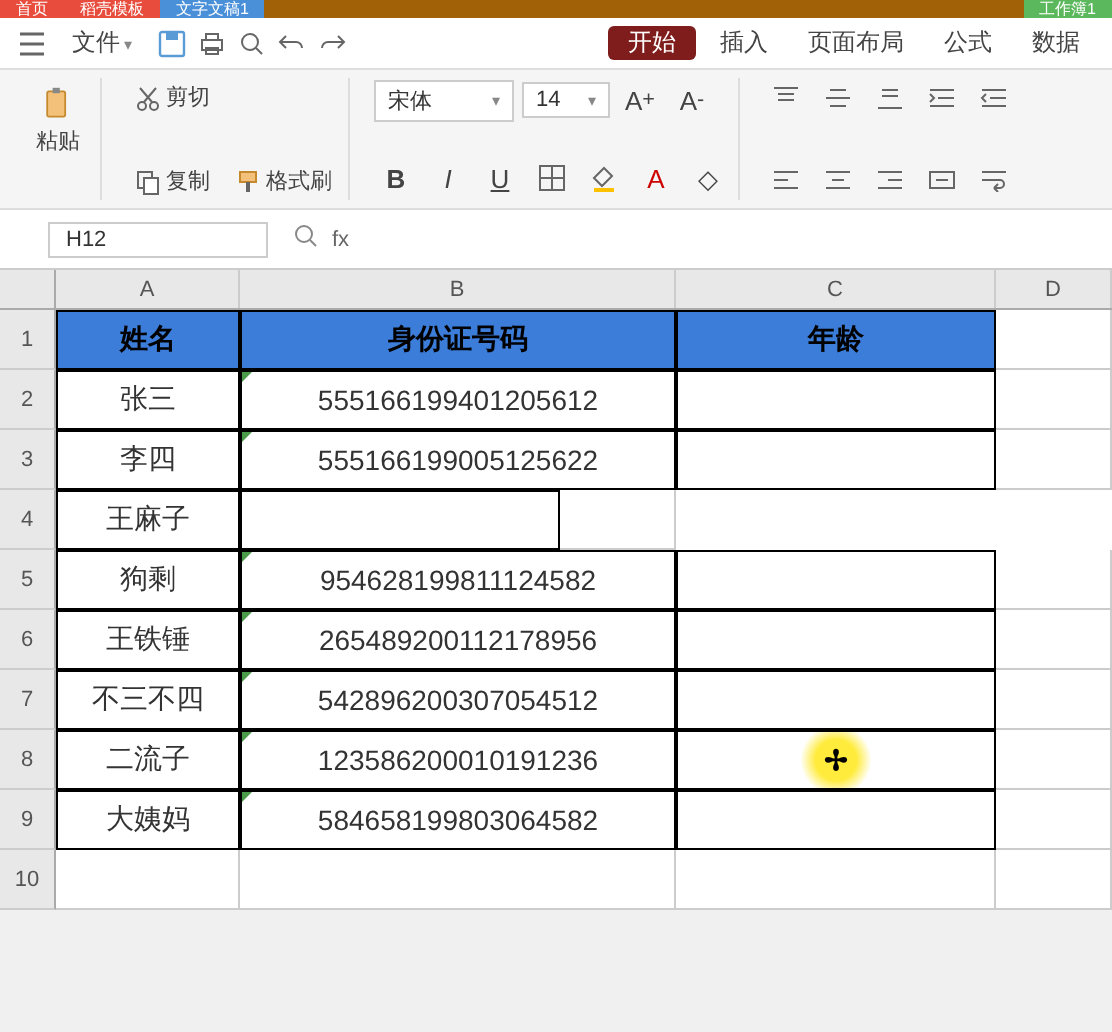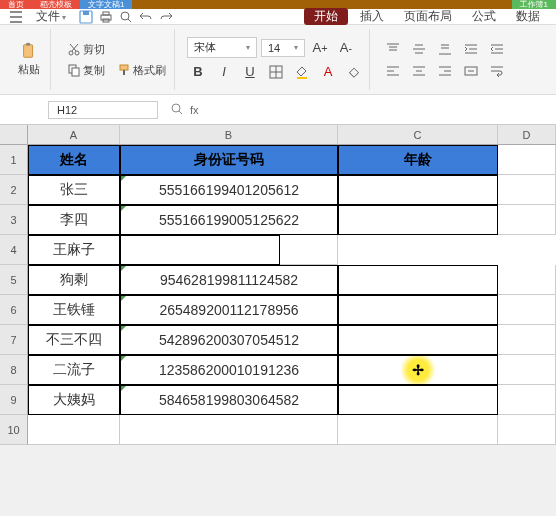--- a/index.html
+++ b/index.html
@@ -2,38 +2,38 @@
 <html><head>
 <meta charset="utf-8">
 <style>
 *{margin:0;padding:0;box-sizing:border-box;font-family:"Microsoft YaHei",Arial,sans-serif}
 body{background:#f0f0f0;width:556px;height:516px;overflow:hidden;font-size:12px;color:#333}
 .tabs{height:9px;display:flex;background:#a16207}
 .tab{height:9px;padding:0 8px;font-size:8px;color:#fff;display:flex;align-items:center}
 .tab-red{background:#e74c3c}
 .tab-blue{background:#4a90d9}
 .tab-green{background:#5cb85c;margin-left:auto}
-.menubar{height:16px;background:#fff;border-bottom:1px solid #ddd;display:flex;align-items:center;padding:0 8px;gap:4px}
+.menubar{height:26px;background:#fff;border-bottom:1px solid #ddd;display:flex;align-items:center;padding:0 8px;gap:4px}
 .menu-icon{width:16px;height:16px;display:flex;align-items:center;justify-content:center;color:#666}
 .menu-text{padding:4px 8px;color:#444;cursor:pointer}
 .menu-start{background:#7f1d1d;color:#fff;padding:0 10px;border-radius:3px}
 .toolbar{height:70px;background:#f5f5f5;border-bottom:1px solid #ddd;display:flex;padding:4px 8px;gap:8px}
-.tool-group{display:flex;flex-direction:column;justify-content:center;gap:2px;padding:0 4px;border-right:1px solid #ddd}
+.tool-group{display:flex;flex-direction:column;justify-content:space-between;gap:2px;padding:0 4px;border-right:1px solid #ddd}
 .tool-group:last-child{border-right:none}
 .tool-big{display:flex;flex-direction:column;align-items:center;justify-content:center;padding:4px 6px;cursor:pointer}
 .tool-big svg{width:18px;height:18px}
 .tool-big span{font-size:11px;color:#444;margin-top:2px}
 .tool-row{display:flex;align-items:center;gap:4px}
 .tool-btn{display:flex;align-items:center;gap:2px;padding:2px 4px;cursor:pointer;color:#444;font-size:11px}
 .tool-btn svg{width:14px;height:14px}
 .font-select{background:#fff;border:1px solid #ccc;padding:2px 6px;font-size:11px;min-width:70px;display:flex;align-items:center;justify-content:space-between}
 .fmt-btn{width:22px;height:22px;display:flex;align-items:center;justify-content:center;cursor:pointer;font-size:13px;color:#444}
 .align-btn{width:22px;height:20px;display:flex;align-items:center;justify-content:center;cursor:pointer}
 .namebox-row{height:30px;background:#fff;border-bottom:1px solid #ccc;display:flex;align-items:center;padding:0 8px;gap:12px}
-.namebox{background:#fff;border:1px solid #ccc;padding:2px 8px;min-width:110px;font-size:11px;margin-left:40px}
+.namebox{background:#fff;border:1px solid #ccc;padding:2px 8px;min-width:110px;font-size:11px;margin-left:16px}
 .fx-area{display:flex;align-items:center;gap:6px;color:#666;font-size:11px}
 .sheet{background:#fff;position:relative}
 .col-headers{display:flex;height:20px;background:#e8e8e8;border-bottom:1px solid #aaa}
 .corner{width:28px;border-right:1px solid #aaa;background:#e8e8e8}
 .col-h{border-right:1px solid #ccc;text-align:center;line-height:20px;color:#555;font-size:11px}
 .col-a{width:92px}.col-b{width:218px}.col-c{width:160px}.col-d{width:58px}
 .row{display:flex;height:30px}
 .row-h{width:28px;background:#e8e8e8;border-right:1px solid #aaa;border-bottom:1px solid #ccc;text-align:center;line-height:30px;color:#555;font-size:11px}
 .cell{border-right:1px solid #ccc;border-bottom:1px solid #ccc;display:flex;align-items:center;justify-content:center;font-size:14px;padding:0 4px;overflow:hidden;white-space:nowrap}
 .hdr-cell{background:#3b7dd8;color:#000000;font-weight:bold;border:1px solid #000}

